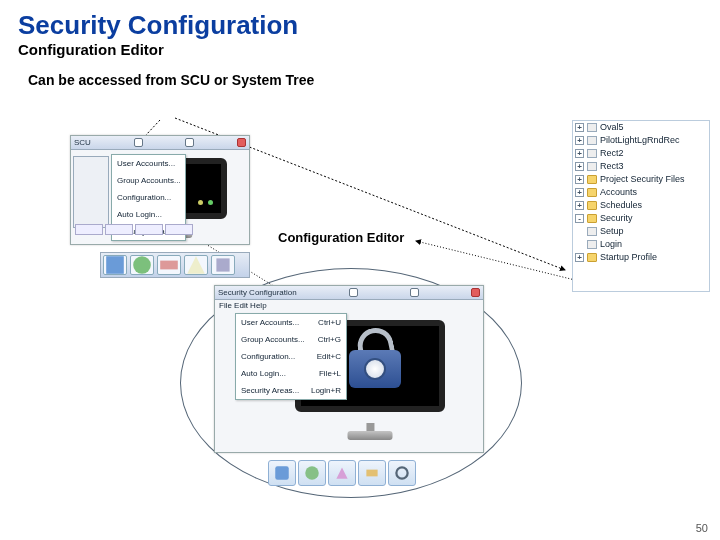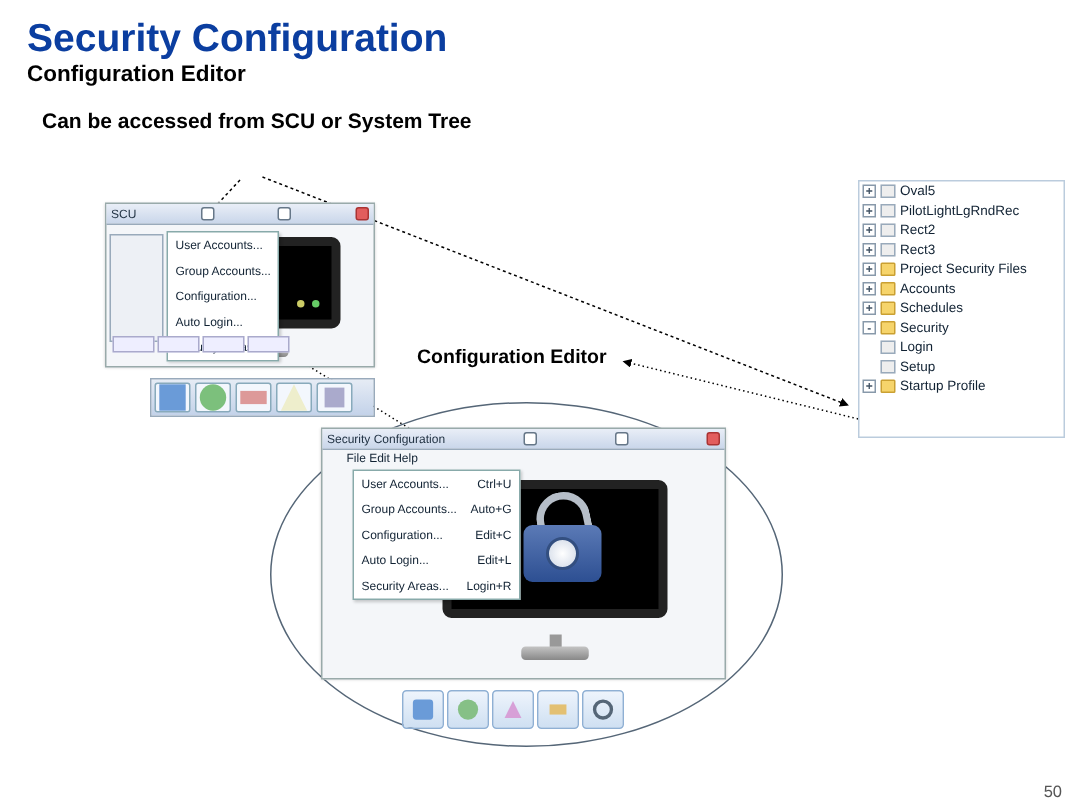--- a/index.html
+++ b/index.html
@@ -155,47 +155,47 @@
 
 <div class="oval" style="left:180px;top:268px;width:342px;height:230px"></div>
 
 <div class="shot" style="left:214px;top:285px;width:270px;height:168px">
   <div class="tb">
     <span>Security Configuration</span>
     <div class="dot"></div>
       <div class="dot"></div>
       <div class="dot r"></div>
   </div>
-  <div style="position:absolute;left:16px;top:15px;font-size:8px;color:#123">File  Edit  Help</div>
+  <div style="position:absolute;left:4px;top:15px;font-size:8px;color:#123">File  Edit  Help</div>
   <div class="monitor" style="left:80px;top:34px;width:150px;height:118px">
     <div class="mscreen"></div>
     <div class="mstand"></div>
   </div>
   <div class="lock" style="left:134px;top:42px">
     <div class="lockarc"></div>
     <div class="lockbody">
         <div class="lockdial"></div>
       </div>
   </div>
   <div class="menu" style="left:20px;top:27px;width:112px">
     <div class="row">
         <span>User Accounts...</span>
         <span>Ctrl+U</span>
       </div>
     <div class="row">
         <span>Group Accounts...</span>
-        <span>Auto+G</span>
+        <span>Ctrl+G</span>
       </div>
     <div class="row">
         <span>Configuration...</span>
         <span>Edit+C</span>
       </div>
     <div class="row">
         <span>Auto Login...</span>
-        <span>Edit+L</span>
+        <span>File+L</span>
       </div>
     <div class="row">
         <span>Security Areas...</span>
         <span>Login+R</span>
       </div>
   </div>
 </div>
 
 <div class="tb2" style="left:268px;top:460px">
   <div class="btn">
@@ -262,27 +262,27 @@
       <span>Schedules</span>
     </div>
     <div class="node i0">
       <div class="exp">-</div>
       <div class="fico"></div>
       <span>Security</span>
     </div>
     <div class="node i1">
       <div style="width: 9px;"></div>
       <div class="pico"></div>
+      <span>Setup</span>
+    </div>
+    <div class="node i1">
+      <div style="width: 9px;"></div>
+      <div class="pico"></div>
       <span>Login</span>
     </div>
-    <div class="node i1">
-      <div style="width: 9px;"></div>
-      <div class="pico"></div>
-      <span>Setup</span>
-    </div>
     <div class="node i0">
       <div class="exp">+</div>
       <div class="fico"></div>
       <span>Startup Profile</span>
     </div>
   </div>
 
 <div class="slidenum">50</div>
 
 </body></html>

